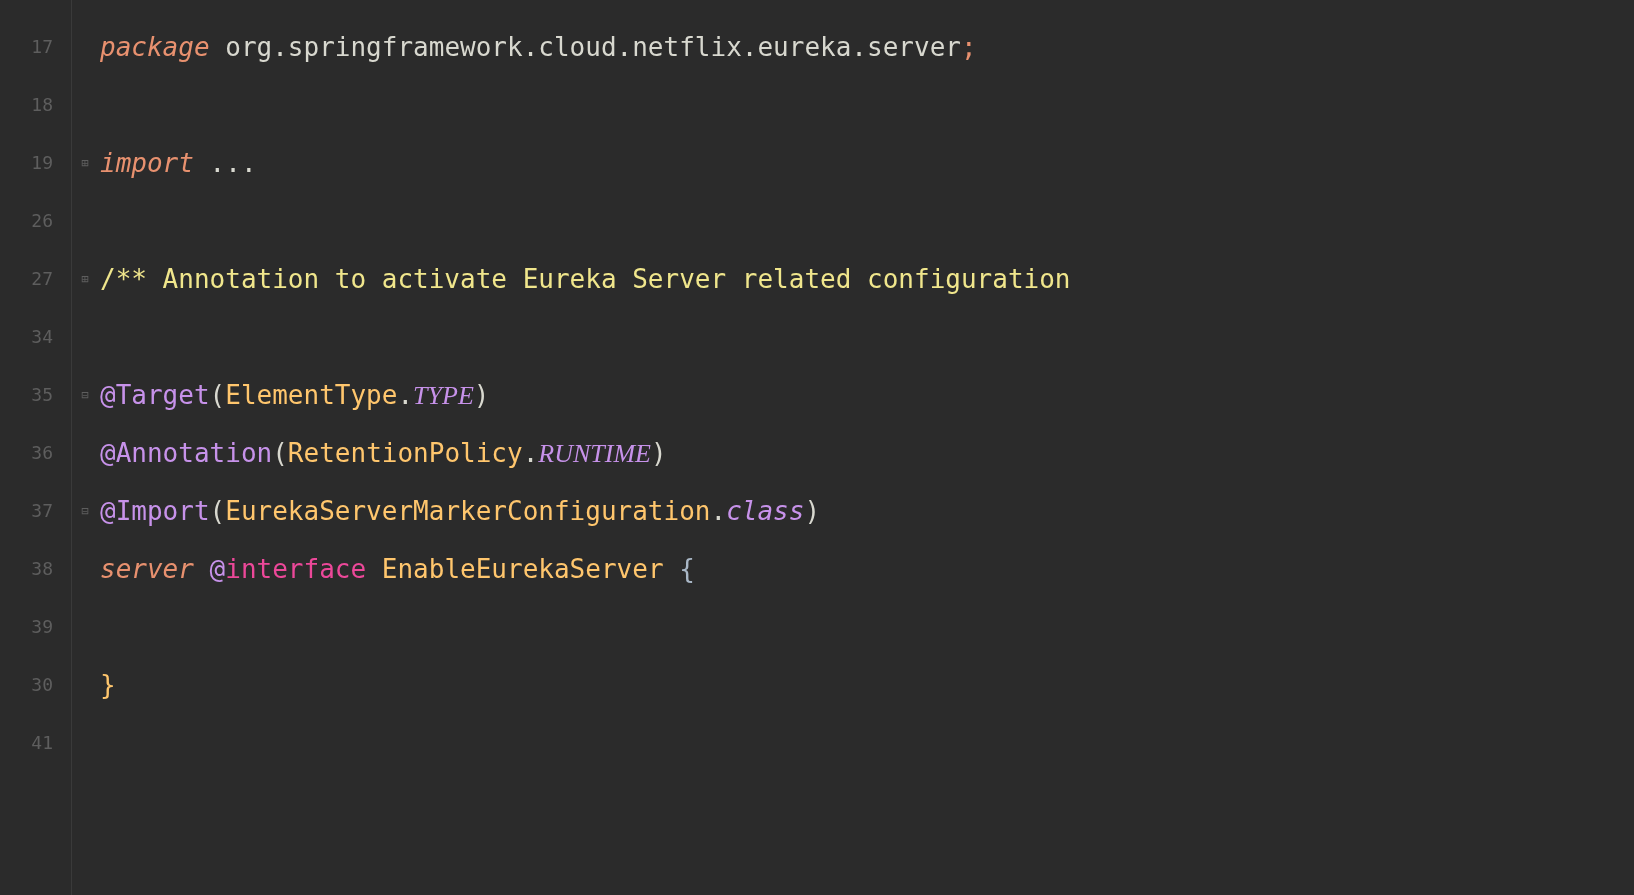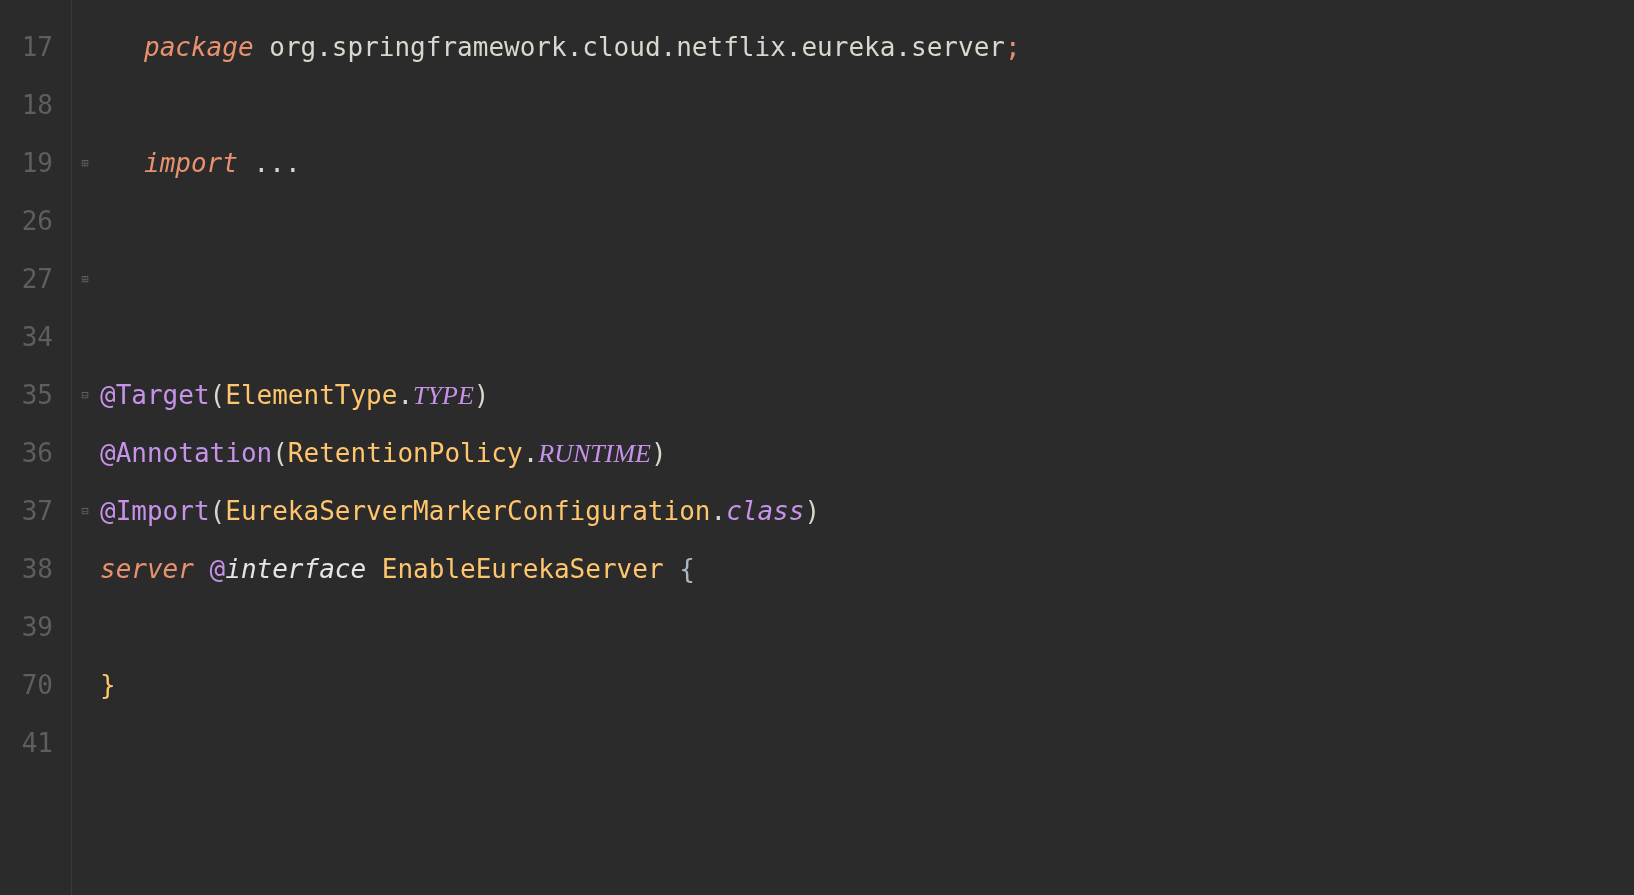--- a/index.html
+++ b/index.html
@@ -26,21 +26,21 @@
       padding-top: 18px;
       border-right: 1px solid #3a3a3a;
       flex-shrink: 0;
     }
     .line-number {
       color: #5e5e5e;
       text-align: right;
       padding-right: 18px;
       height: 58px;
       line-height: 58px;
-      font-size: 26px;
+      font-size: 18px;
       user-select: none;
     }
     .code-area {
       flex: 1;
       padding-top: 18px;
       padding-left: 28px;
       background-color: #2b2b2b;
       position: relative;
     }
     .code-line {
@@ -55,68 +55,68 @@
       top: 50%;
       transform: translateY(-50%);
       width: 14px;
       height: 14px;
       color: #5e5e5e;
       font-size: 12px;
       display: flex;
       align-items: center;
       justify-content: center;
     }
-    .tok-keyword { color: #e8916f; font-style: italic; margin-left: 44px; }
+    .tok-keyword { color: #e8916f; font-style: italic; }
     .tok-default { color: #d8d8cf; }
     .tok-punct { color: #e8916f; }
     .tok-comment { color: #f0e68c; }
     .tok-annotation { color: #c792ea; }
     .tok-paren { color: #d8d8cf; }
     .tok-type { color: #ffc66d; }
     .tok-dot { color: #d8d8cf; }
     .tok-constant { color: #c792ea; font-style: italic; font-family: Liberation Serif, serif; }
     .tok-class-keyword { color: #c792ea; font-style: italic; }
     .tok-classname { color: #ffc66d; }
     .tok-brace { color: #a9b7c6; }
     .tok-closebrace { color: #ffc66d; }
     .tok-modifier { color: #e8916f; font-style: italic; }
-    .tok-interface-kw { color: #e5e5e5; font-style: italic; }
+    .tok-interface-kw { color: #ec4899; }
     .tok-at { color: #c792ea; }
   </style>
 </head>
 <body>
 
 <div class="editor">
   <div class="gutter">
     <div class="line-number">17</div>
     <div class="line-number">18</div>
     <div class="line-number">19</div>
     <div class="line-number">26</div>
     <div class="line-number">27</div>
     <div class="line-number">34</div>
     <div class="line-number">35</div>
     <div class="line-number">36</div>
     <div class="line-number">37</div>
     <div class="line-number">38</div>
     <div class="line-number">39</div>
-    <div class="line-number">70</div>
+    <div class="line-number">30</div>
     <div class="line-number">41</div>
   </div>
 
   <div class="code-area">
 
     <div class="code-line"><span class="tok-keyword">package</span><span class="tok-default"> </span><span class="tok-default">org.springframework.cloud.netflix.eureka.server</span><span class="tok-punct">;</span></div>
 
     <div class="code-line"></div>
 
     <div class="code-line"><span class="fold-marker">⊞</span><span class="tok-keyword">import</span><span class="tok-default"> </span><span class="tok-default">...</span></div>
 
     <div class="code-line"></div>
 
-    <div class="code-line"><span class="fold-marker">⊞</span></div>
+    <div class="code-line"><span class="fold-marker">⊞</span><span class="tok-comment">/** Annotation to activate Eureka Server related configuration</span></div>
 
     <div class="code-line"></div>
 
     <div class="code-line"><span class="fold-marker">⊟</span><span class="tok-at">@</span><span class="tok-annotation">Target</span><span class="tok-paren">(</span><span class="tok-type">ElementType</span><span class="tok-dot">.</span><span class="tok-constant">TYPE</span><span class="tok-paren">)</span></div>
 
     <div class="code-line"><span class="tok-at">@</span><span class="tok-annotation">Annotation</span><span class="tok-paren">(</span><span class="tok-type">RetentionPolicy</span><span class="tok-dot">.</span><span class="tok-constant">RUNTIME</span><span class="tok-paren">)</span></div>
 
 
     <div class="code-line"><span class="fold-marker">⊟</span><span class="tok-at">@</span><span class="tok-annotation">Import</span><span class="tok-paren">(</span><span class="tok-type">EurekaServerMarkerConfiguration</span><span class="tok-dot">.</span><span class="tok-class-keyword">class</span><span class="tok-paren">)</span></div>
 

